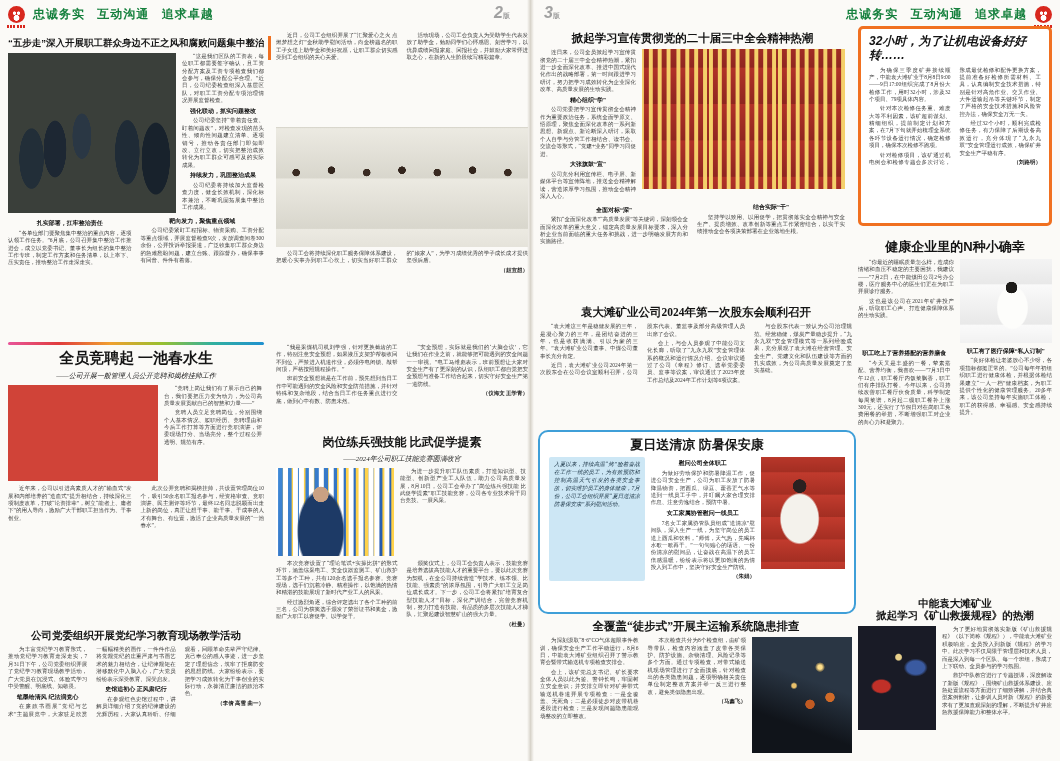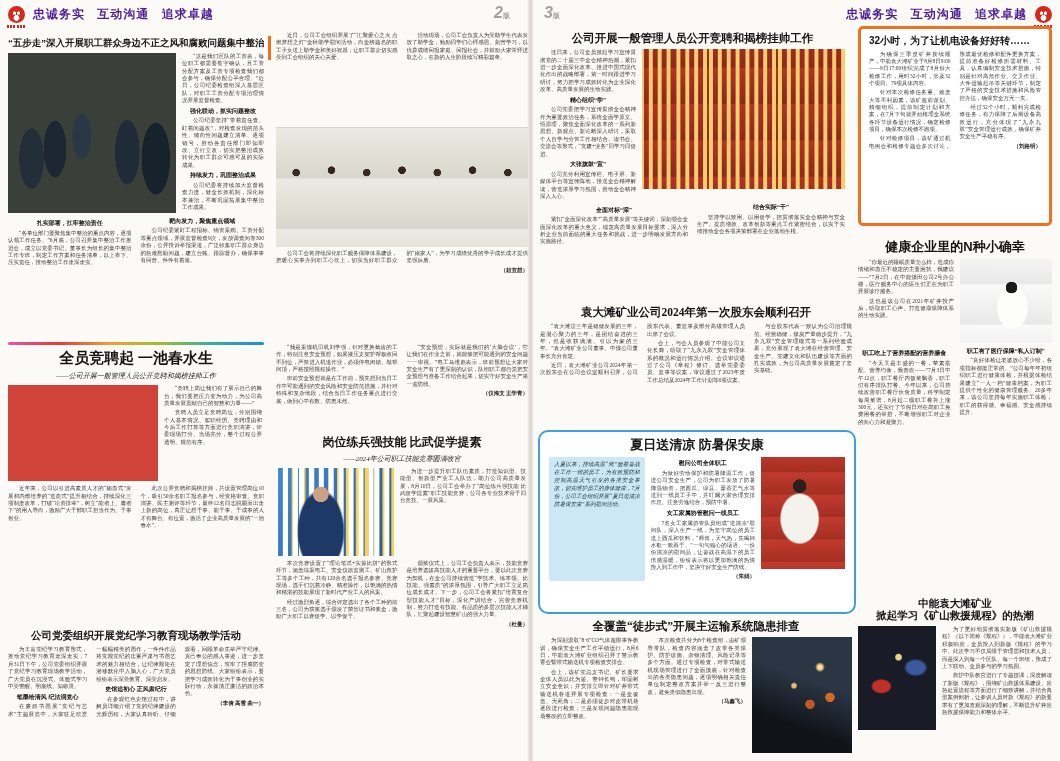--- a/index.html
+++ b/index.html
@@ -8,21 +8,21 @@
   .fold{position:absolute;left:527px;top:0;width:7px;height:761px;
         background:linear-gradient(90deg,transparent,#d8d4cb 50%,transparent);}
   
   .hdr{position:absolute;display:flex;align-items:center;gap:8px;}
   .logo{width:17px;height:17px;border-radius:50%;flex:none;position:relative;
         background:radial-gradient(circle at 50% 70%,#fff 0 2.6px,transparent 3.2px),
                    radial-gradient(circle at 38% 42%,#fff 0 1.4px,transparent 2px),
                    radial-gradient(circle at 62% 42%,#fff 0 1.4px,transparent 2px),#d8281e;}
   .logo::after{content:"";position:absolute;left:-1px;bottom:-5px;width:19px;height:3px;
         background:repeating-linear-gradient(90deg,#d8281e 0 2px,transparent 2px 3.2px);}
-  .slogan{color:#4c1d95;font-weight:bold;font-size:12px;letter-spacing:1px;
+  .slogan{color:#15803d;font-weight:bold;font-size:12px;letter-spacing:1px;
           font-family:"Liberation Sans",sans-serif;word-spacing:8px;}
   .pageno{position:absolute;color:#a0a0a0;font-weight:bold;font-style:italic;
           font-size:16px;font-family:"Liberation Sans",sans-serif;}
   .pageno span{font-size:7px;font-style:normal;}
   .vline{position:absolute;left:268px;top:36px;width:3px;height:24px;background:#f07020;}
   
   .article{position:absolute;overflow:hidden;}
   .hl{font-family:"Liberation Serif",serif;font-weight:bold;color:#141414;
       text-align:center;margin:0 0 4px;line-height:1.15;}
   .hl-sans{font-family:"Liberation Sans",sans-serif;}
@@ -234,21 +234,21 @@
     </div>
     <div class="body cols2" style="margin-top:4px;height:178px;">
         <p>本次竞赛设置了“理论笔试+实操比拼”的形式环节，涵盖综采电工、安全仪器监测工、矿山救护工等多个工种，共有120余名选手报名参赛。竞赛现场，选手们沉着冷静、精准操作，以饱满的热情和精湛的技能展现了新时代产业工人的风采。</p>
         <p>经过激烈角逐，综合评定选出了各个工种的前三名，公司为获奖选手颁发了荣誉证书和奖金，激励广大职工以赛促学、以学促干。</p>
         <p>颁奖仪式上，公司工会负责人表示，技能竞赛是培养选拔高技能人才的重要平台，要以此次竞赛为契机，在全公司持续营造“学技术、练本领、比技能、强素质”的浓厚氛围，引导广大职工立足岗位成长成才。下一步，公司工会将紧扣“培育复合型技能人才”目标，深化产训结合，完善竞赛机制，努力打造有技能、有品质的多层次技能人才梯队，汇聚起建设智慧矿山的强大力量。</p>
         <p class="byline">（杜曼）</p>
       </div>
   </div>
 
   <div class="article" style="left:540px;top:32px;width:305px;height:270px;">
-    <h1 class="hl" style="font-size:11.5px;">公司开展一般管理人员公开竞聘和揭榜挂帅工作</h1>
+    <h1 class="hl" style="font-size:11.5px;">掀起学习宣传贯彻党的二十届三中全会精神热潮</h1>
     <div class="row">
       <div class="body" style="width:96px;height:150px;">
           <p>连日来，公司全员掀起学习宣传贯彻党的二十届三中全会精神热潮，紧扣进一步全面深化改革、推进中国式现代化作出的战略部署，第一时间跟进学习研讨，努力把学习成效转化为企业深化改革、高质量发展的生动实践。</p>
           <p class="sub">精心组织“学”</p>
           <p>公司党委把学习宣传贯彻全会精神作为重要政治任务，系统全面学原文、悟原理，聚焦全面深化改革的一系列新思想、新观点、新论断深入研讨，采取个人自学与分管工作相结合、读书会、交流会等形式，“党建+业务”同学习同促进。</p>
           <p class="sub">大张旗鼓“宣”</p>
           <p>公司充分利用宣传栏、电子屏、新媒体平台等宣传阵地，推送全会精神解读，营造浓厚学习氛围，推动全会精神深入人心。</p>
         </div>
       <div class="ph ph-conf" style="width:203px;height:140px;"></div>
     </div>
@@ -292,21 +292,21 @@
           <p>为深刻汲取“8·6”CO气体超限事件教训，确保安全生产工作平稳运行，8月6日，中能袁大滩矿业组织召开了警示教育会暨带式输送机专项检查安排会。</p>
           <p>会上，该矿党总支书记、矿长要求全体人员以此为鉴、警钟长鸣，牢固树立安全意识；并安排立即针对矿井带式输送机巷道开展专项检查：一是全覆盖、无死角；二是必须徒步对皮带机巷逐段进行检查；三是发现问题隐患能现场整改的立即整改。</p>
           <p>本次检查共分为8个检查组，由矿领导带队，检查内容涵盖了皮带各类保护、防护设施、杂物清理、风险记录等多个方面。通过专项检查，对带式输送机现场管理进行了全面摸底，针对检查出的各类隐患问题，逐项明确相关责任单位制定整改方案并举一反三进行整改，避免类似隐患出现。</p>
           <p class="byline">（马鑫飞）</p>
         </div>
       <div class="ph ph-mine" style="width:100px;height:116px;"></div>
     </div>
   </div>
 
   <div class="article box-orange" style="left:858px;top:26px;width:194px;height:200px;">
-    <h1 class="hl hl-sans" style="font-size:10px;text-align:left;">32小时，为了让机电设备好好转……</h1>
+    <h1 class="hl hl-sans" style="font-size:12px;text-align:left;font-style:italic;">32小时，为了让机电设备好好转……</h1>
     <div class="body cols2" style="height:164px;">
         <p>为确保三季度矿井接续顺产，中能袁大滩矿业于8月8日9:00——9日17:00组织完成了8月份大检修工作，用时32小时，涉及32个项目、79项具体内容。</p>
         <p>针对本次检修任务重、难度大等不利因素，该矿超前谋划、精细组织，提前制定计划和方案，在7月下旬就开始梳理全系统各环节设备运行情况，确定检修项目，确保本次检修不跑项。</p>
         <p>针对检修项目，该矿通过机电例会和检修专题会多次讨论，形成最优检修和配件更换方案，提前准备好检修所需材料、工具，认真编制安全技术措施，特别是针对高危作业、交叉作业、大件运输起吊等关键环节，制定了严格的安全技术措施和风险管控办法，确保安全万无一失。</p>
         <p>经过32个小时，顺利完成检修任务，有力保障了后期设备高效运行，充分体现了“九永九双”安全管理运行成效，确保矿井安全生产平稳有序。</p>
         <p class="byline">（刘路明）</p>
       </div>
   </div>
 
   <div class="article" style="left:858px;top:598px;width:194px;height:158px;">

